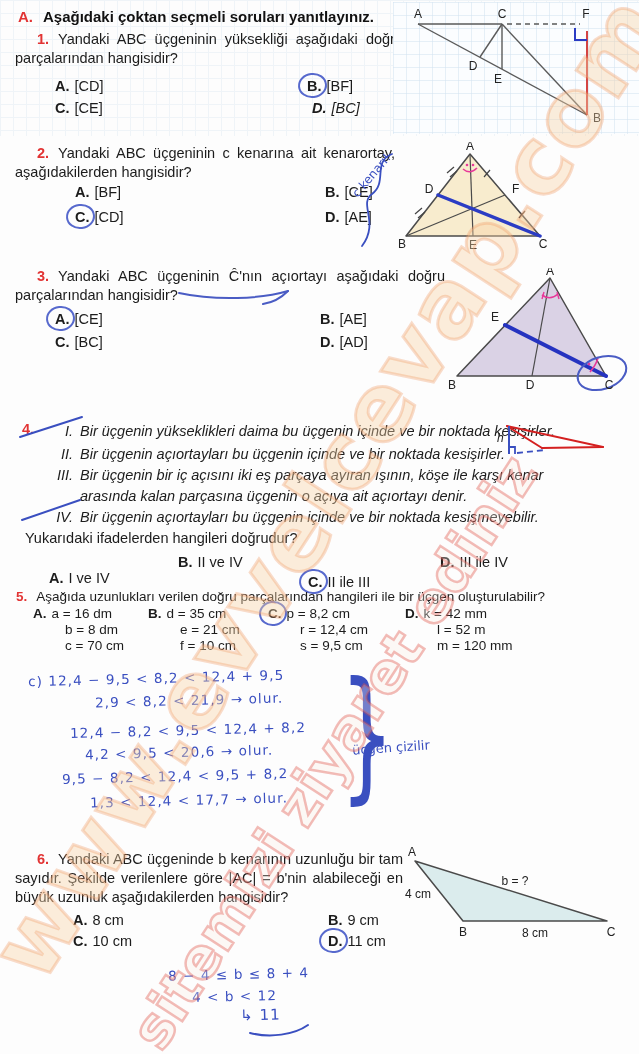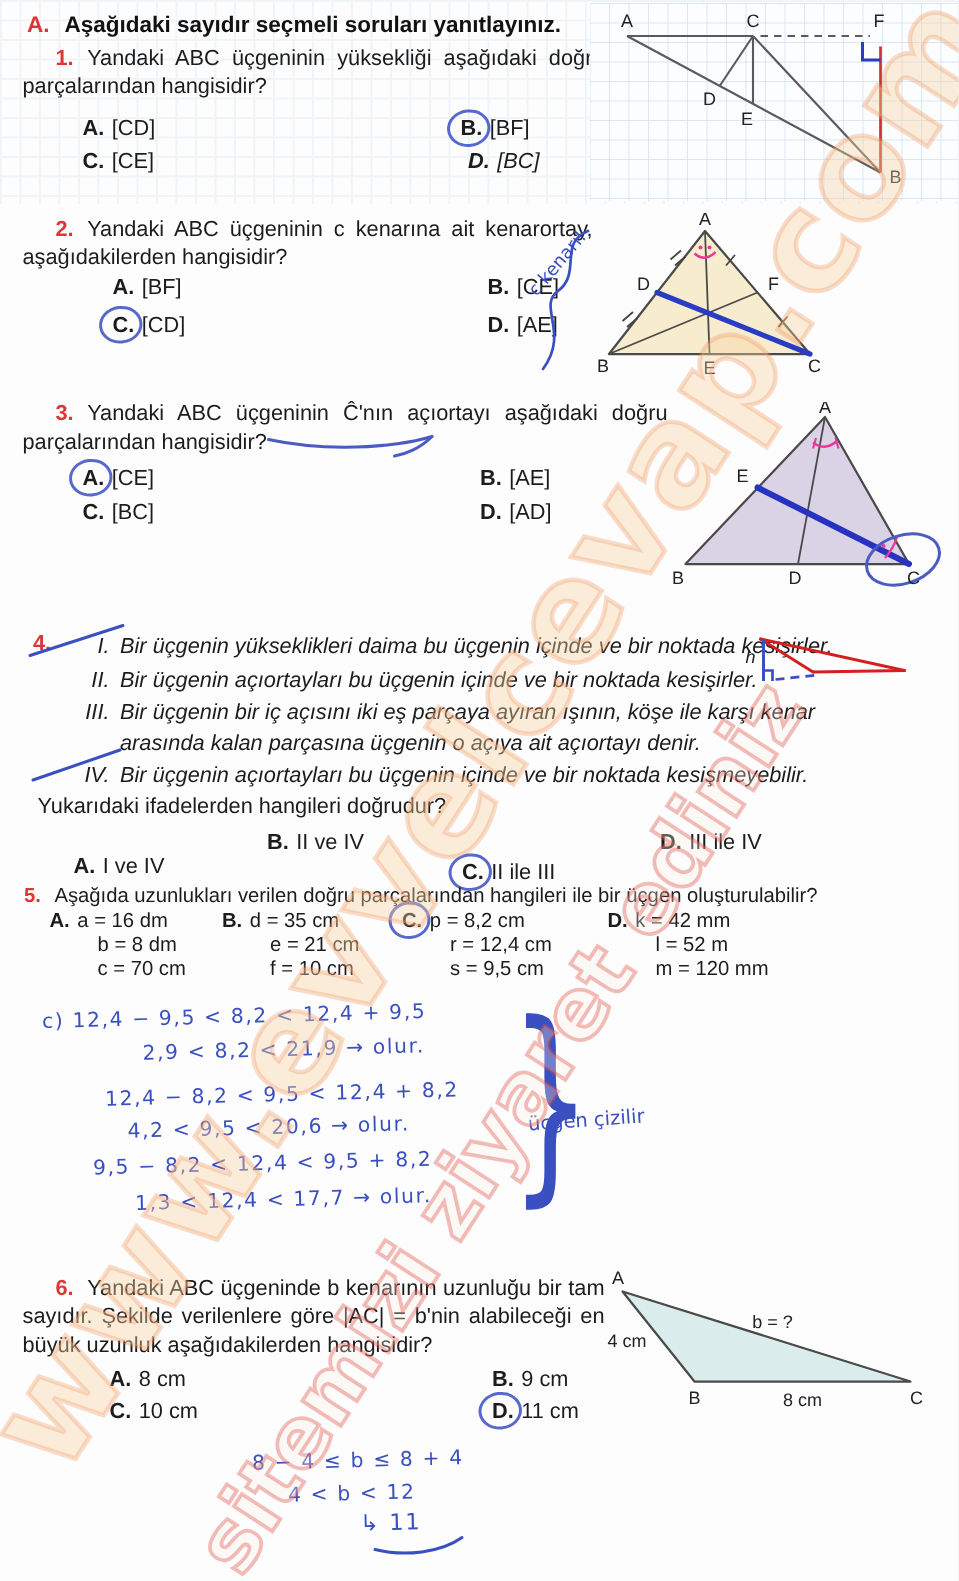--- a/index.html
+++ b/index.html
@@ -59,21 +59,21 @@
   svg text { font-family:"Liberation Sans", sans-serif; font-size:12px; fill:#222; }
 </style>
 </head>
 <body>
 
 <div class="page">
 
   <div class="grid-band"></div>
 
   <div class="hdr">
-    <span class="qnum">A.</span><span class="title">Aşağıdaki sayıdır seçmeli soruları yanıtlayınız.</span>
+    <span class="qnum">A.</span><span class="title">Aşağıdaki çoktan seçmeli soruları yanıtlayınız.</span>
   </div>
 
   <p class="qtext" style="left:15px; top:30px; width:388px;">
     <span class="qnum">1.</span><span>Yandaki ABC üçgeninin yüksekliği aşağıdaki doğru parçalarından hangisidir?</span>
   </p>
   <div class="opt" style="left:55px; top:78px;">
     <span class="letter">A.</span><span>[CD]</span>
   </div>
   <div class="opt" style="left:307px; top:78px;">
     <span class="letter circled">B.</span><span>[BF]</span>

